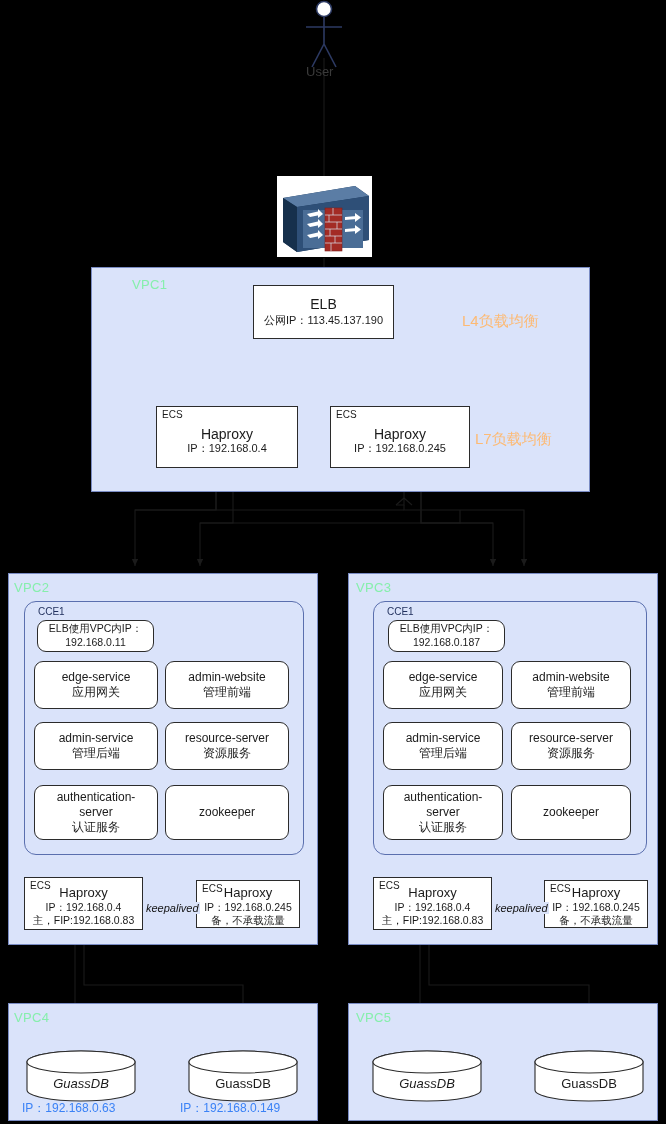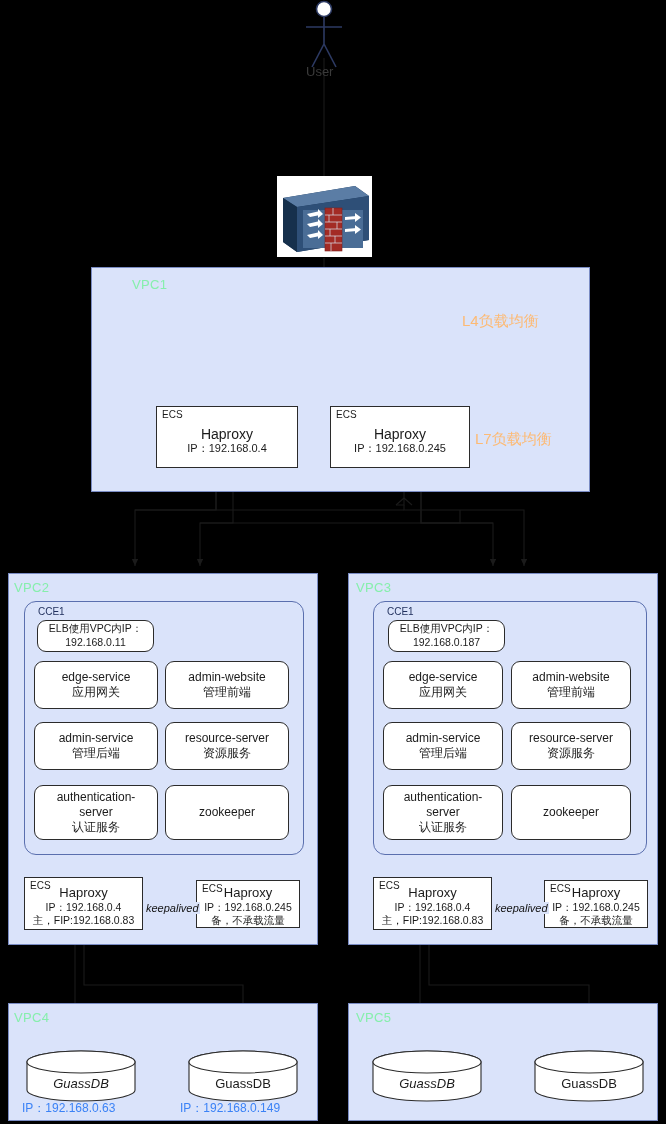--- a/index.html
+++ b/index.html
@@ -128,20 +128,26 @@
           <polygon points="78,37 84,41.5 78,46"></polygon>
         <polygon points="68,53 80,52 80,55 68,56"></polygon>
           <polygon points="78,49 84,53.5 78,58"></polygon>
       </g>
     </svg>
   </div>
 
   <div class="vpc" style="left:91px;top:267px;width:499px;height:225px;"></div>
   <div class="vpc-label" style="left:132px;top:277px;">VPC1</div>
 
+  <div class="wbox" style="left:253px;top:285px;width:141px;height:54px;">
+    <div class="t1">ELB</div>
+    <div class="t2">
+      <span>公网IP：</span><span>113.45.137.190</span>
+    </div>
+  </div>
 
   <div class="sidelbl" style="left:462px;top:312px;">L4负载均衡</div>
   <div class="sidelbl" style="left:475px;top:430px;">L7负载均衡</div>
 
   <div class="wbox" style="left:156px;top:406px;width:142px;height:62px;">
     <div class="corner">ECS</div>
     <div class="t1" style="margin-top:8px;">Haproxy</div>
     <div class="t3">
       <span>IP：</span><span>192.168.0.4</span>
     </div>

